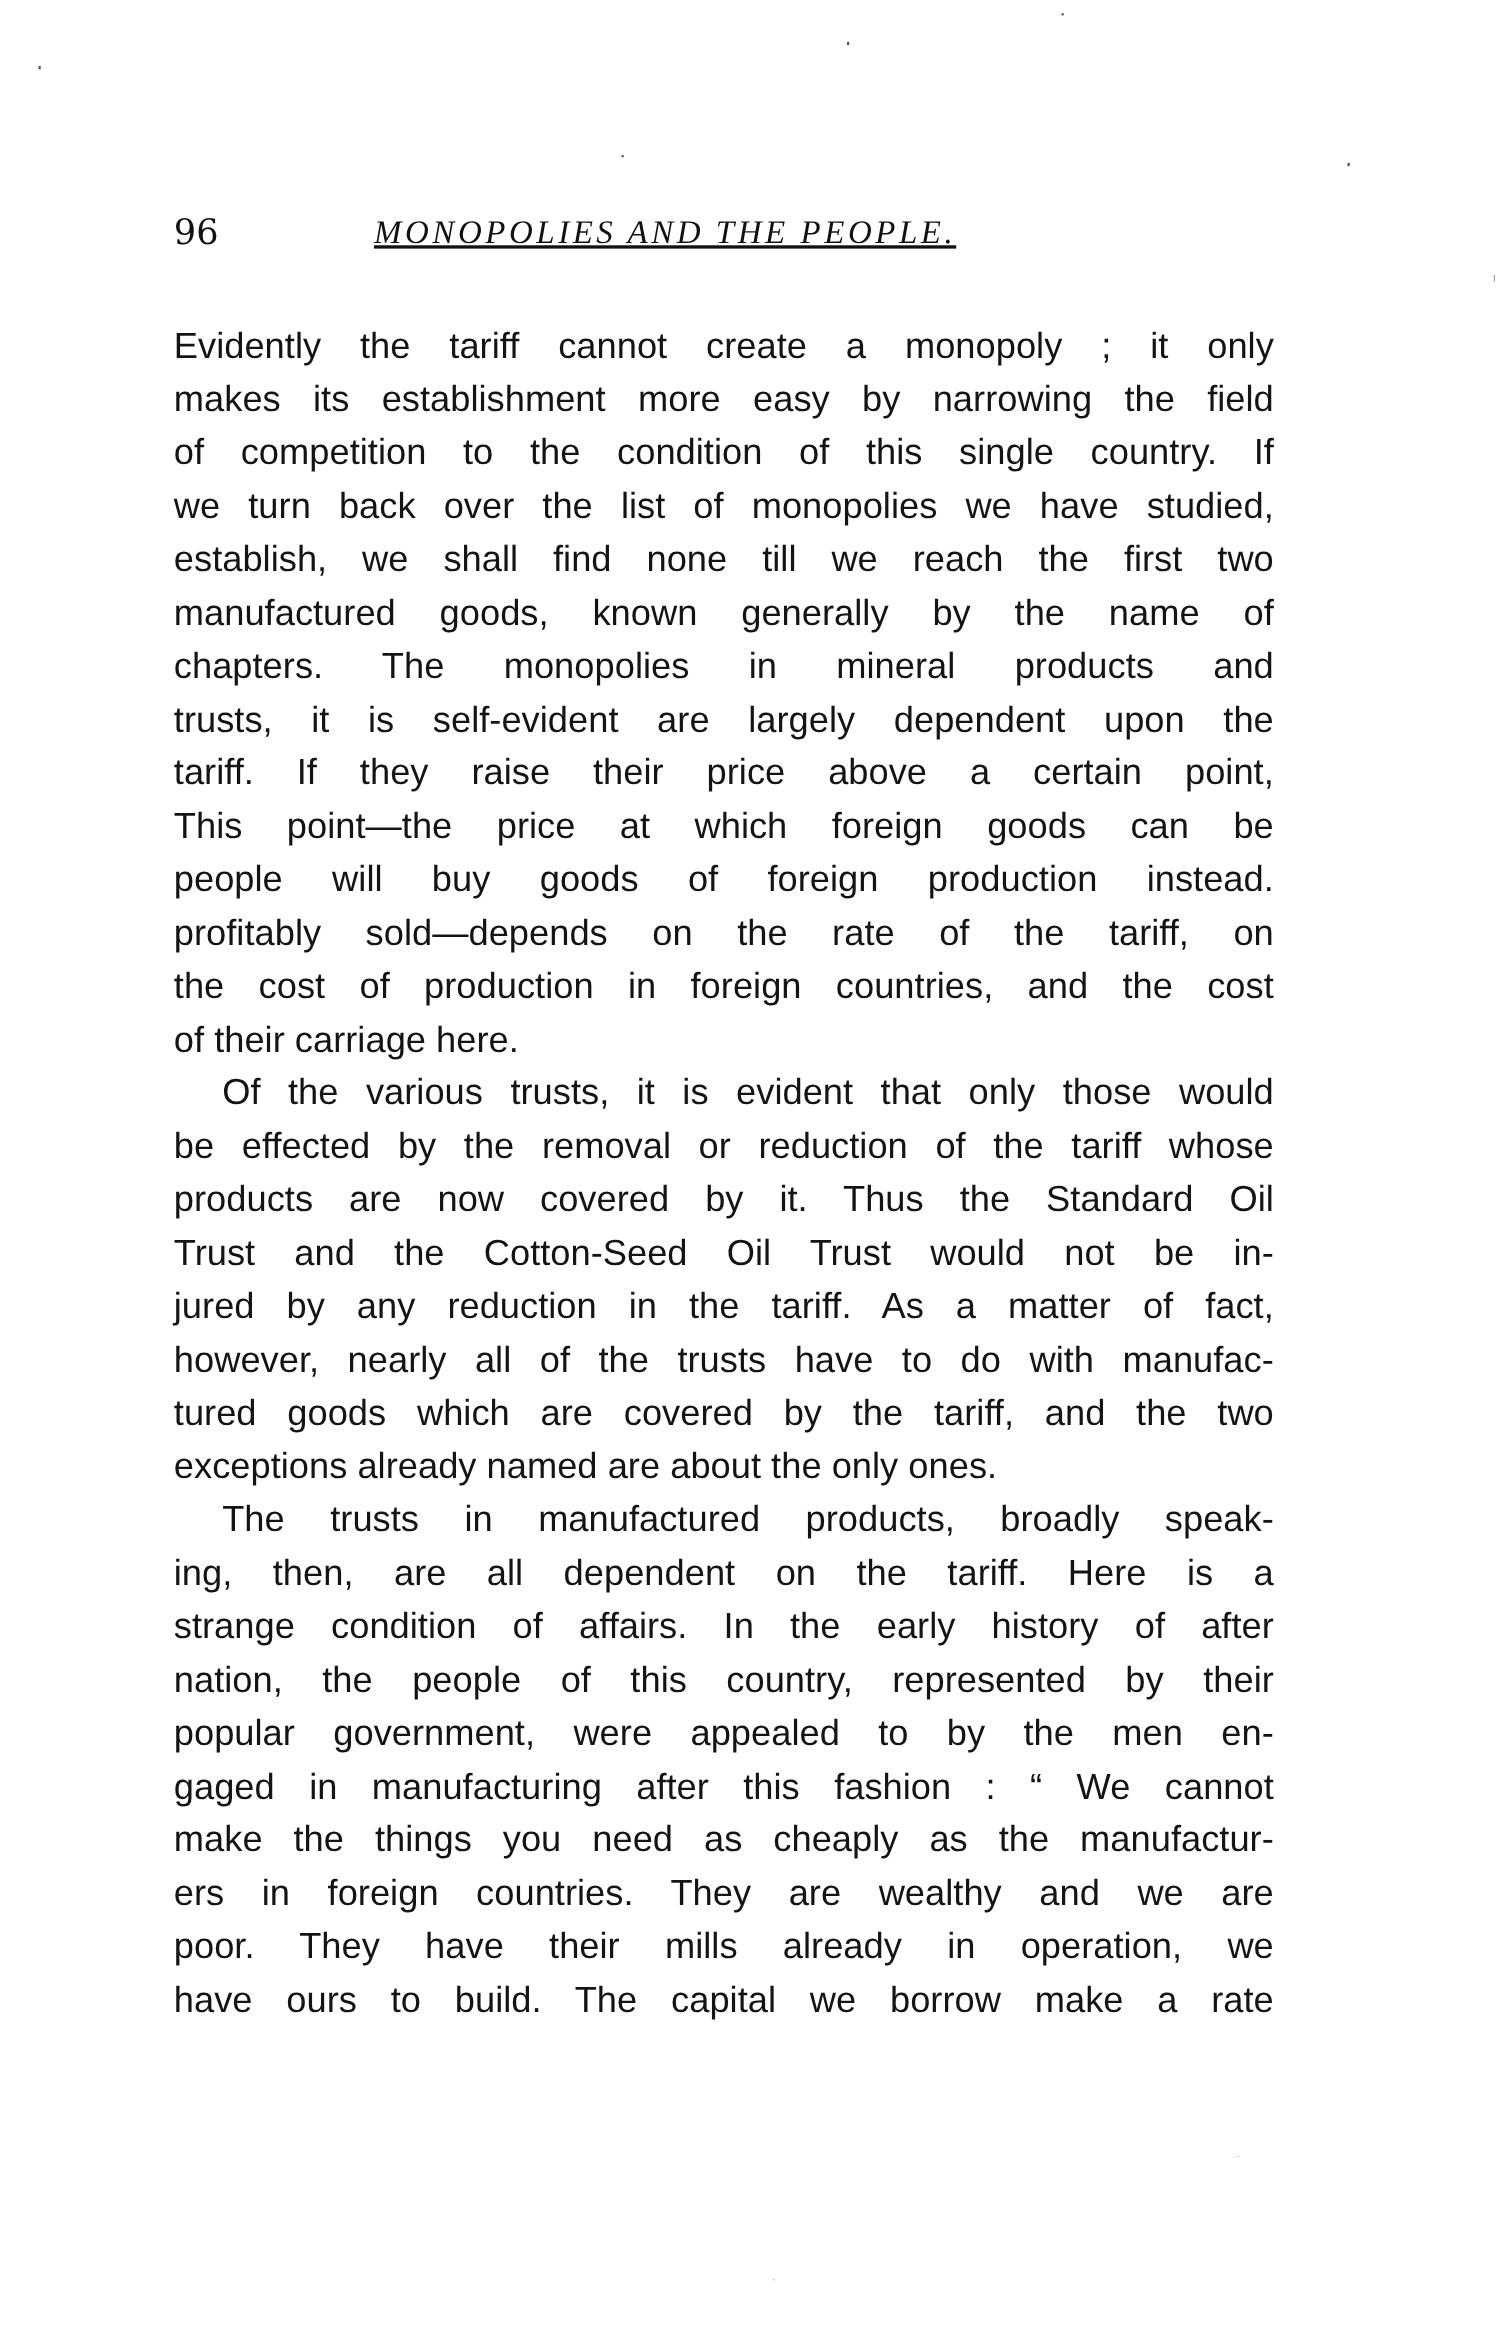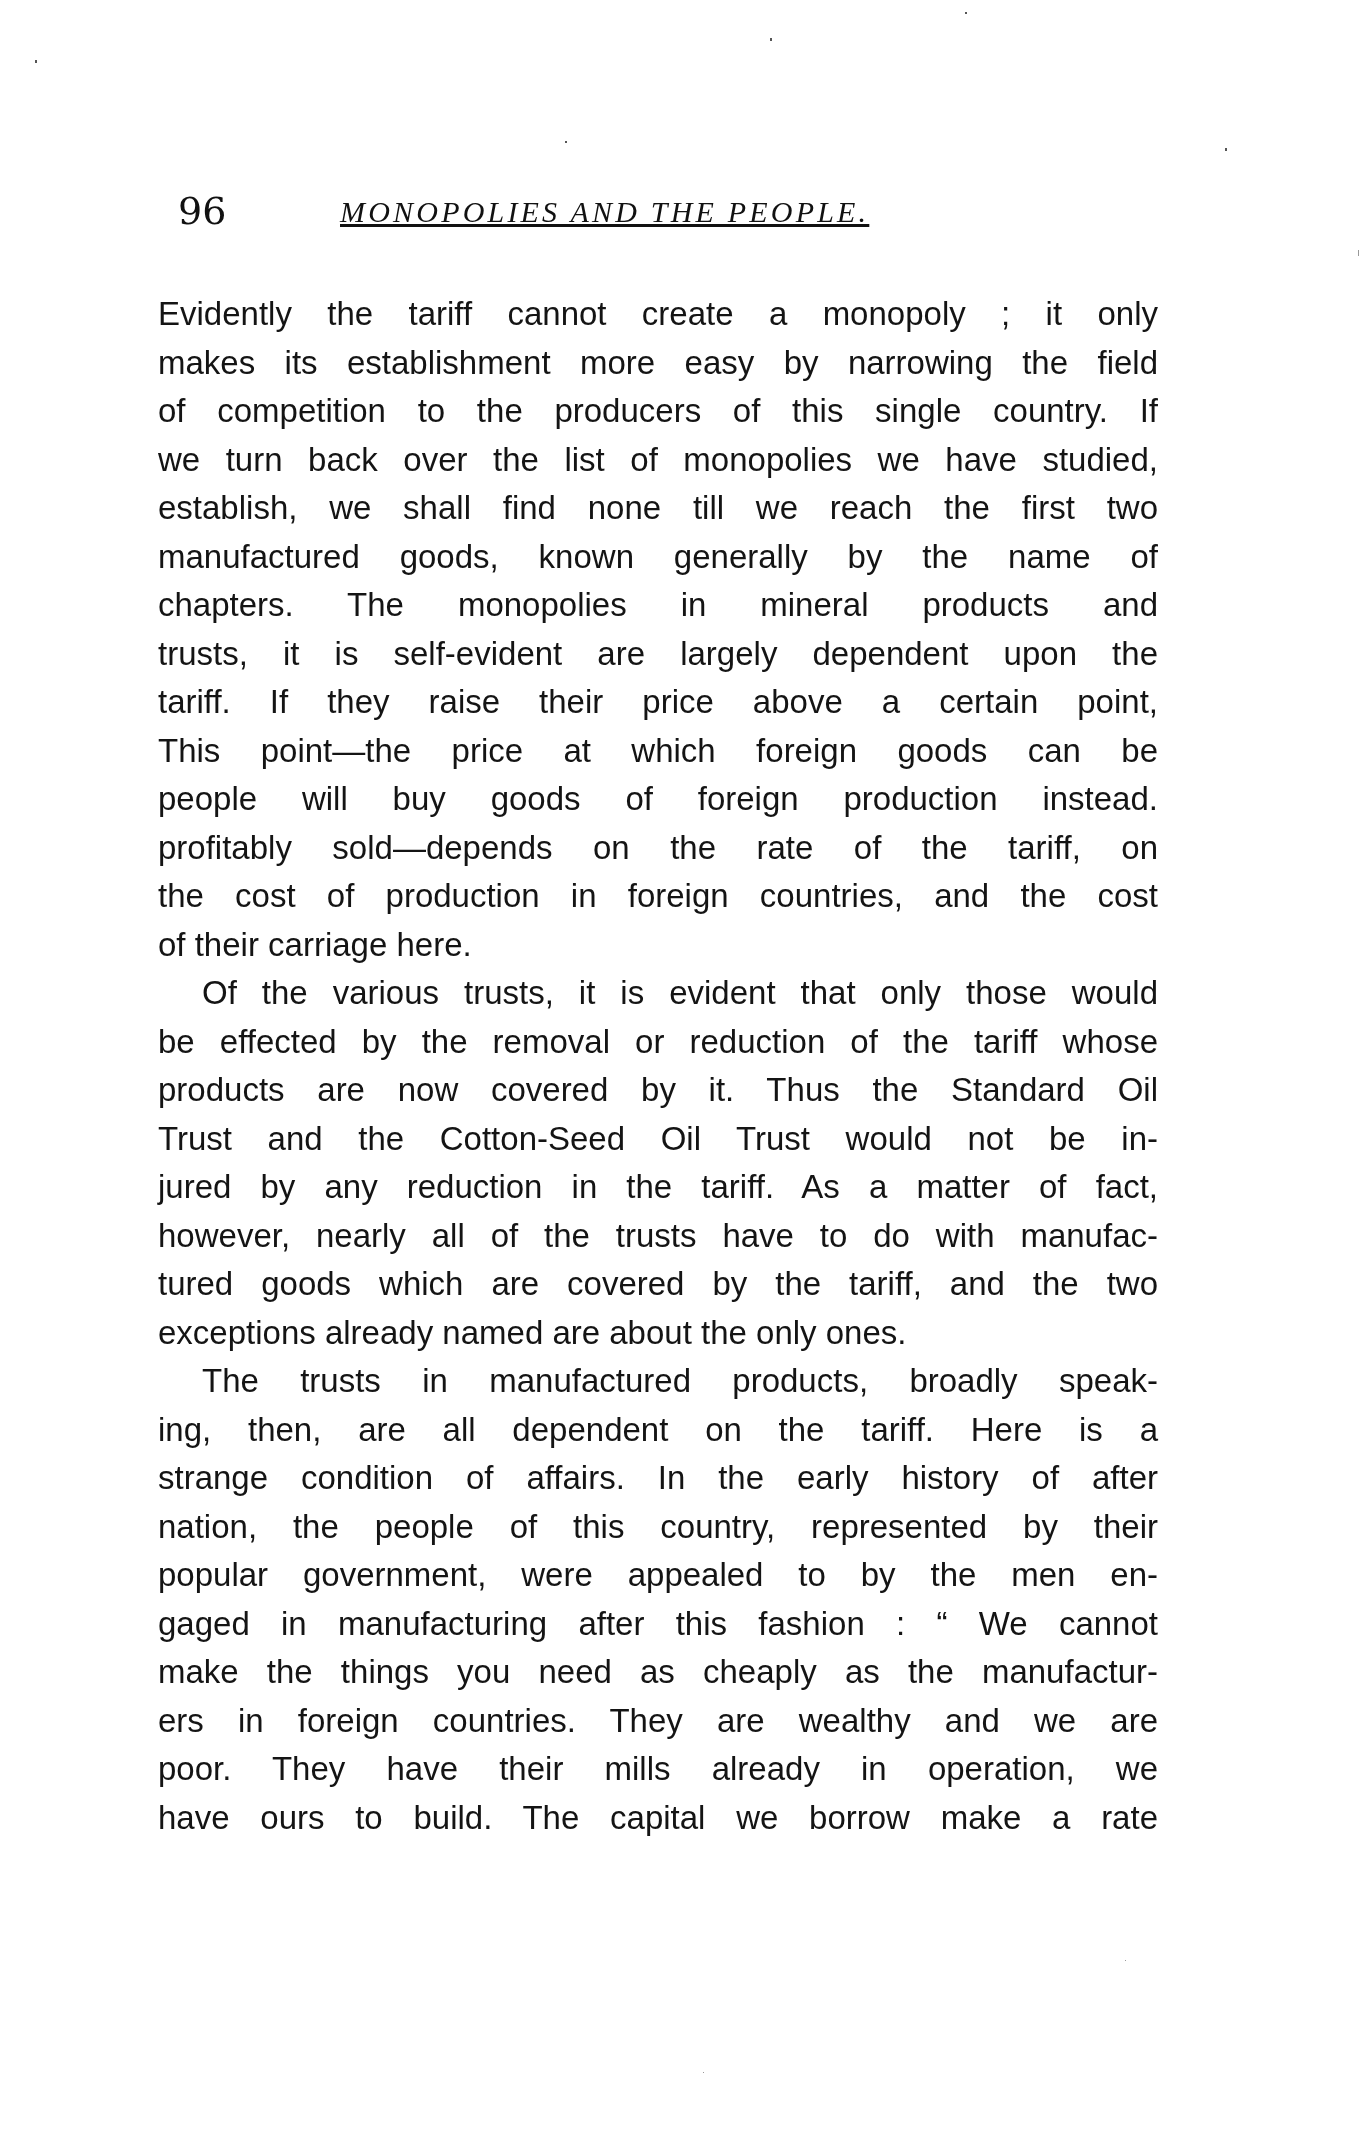--- a/index.html
+++ b/index.html
@@ -1,40 +1,40 @@
 <!DOCTYPE html>
 <html><head>
 <meta charset="utf-8">
 <style>
   html, body { margin: 0; padding: 0; background: #ffffff; }
   body { width: 1370px; height: 2135px; position: relative; overflow: hidden; }
   .page { position: absolute; left: 0; top: 0; width: 1370px; height: 2135px; background: #ffffff; color: #141414; }
   .running-head { position: absolute; top: 186px; left: 158px; width: 1000px; height: 50px; }
-  .folio { position: absolute; left: 0; top: 0; font-family: "DejaVu Serif", serif; font-size: 38px; line-height: 50px; color: #111; margin-left: 20px; }
+  .folio { position: absolute; left: 0; top: 0; font-family: "DejaVu Serif", serif; font-size: 32px; line-height: 50px; color: #111; }
   .head-title { position: absolute; left: 182px; top: 4px; font-family: "Liberation Serif", serif; font-style: italic; font-size: 30px; line-height: 44px; letter-spacing: 3.2px; color: #111; text-decoration: underline; }
   .body-text { position: absolute; left: 158px; top: 290px; width: 1000px; }
   .line { display: block; height: 48.5px; font-family: Liberation Sans, sans-serif; font-size: 33px; line-height: 48.5px; text-align: justify; text-align-last: justify; white-space: nowrap; overflow: visible; color: #141414; }
   .line.indent { padding-left: 44px; }
   .line.last { text-align-last: left; }
   .speck { position: absolute; width: 2px; height: 3px; background: #555; }
 </style>
 </head>
 <body>
 
 <div class="page">
 
   <div class="running-head">
     <span class="folio">96</span>
     <span class="head-title">MONOPOLIES AND THE PEOPLE.</span>
   </div>
 
   <div class="body-text">
     <span class="line">Evidently the tariff cannot create a monopoly ; it only</span>
     <span class="line">makes its establishment more easy by narrowing the field</span>
-    <span class="line">of competition to the producers of this single country. If</span>
+    <span class="line">of competition to the condition of this single country. If</span>
     <span class="line">we turn back over the list of monopolies we have studied,</span>
     <span class="line">establish, we shall find none till we reach the first two</span>
     <span class="line">manufactured goods, known generally by the name of</span>
     <span class="line">chapters. The monopolies in mineral products and</span>
     <span class="line">trusts, it is self-evident are largely dependent upon the</span>
     <span class="line">tariff. If they raise their price above a certain point,</span>
     <span class="line">This point—the price at which foreign goods can be</span>
     <span class="line">people will buy goods of foreign production instead.</span>
     <span class="line">profitably sold—depends on the rate of the tariff, on</span>
     <span class="line">the cost of production in foreign countries, and the cost</span>

